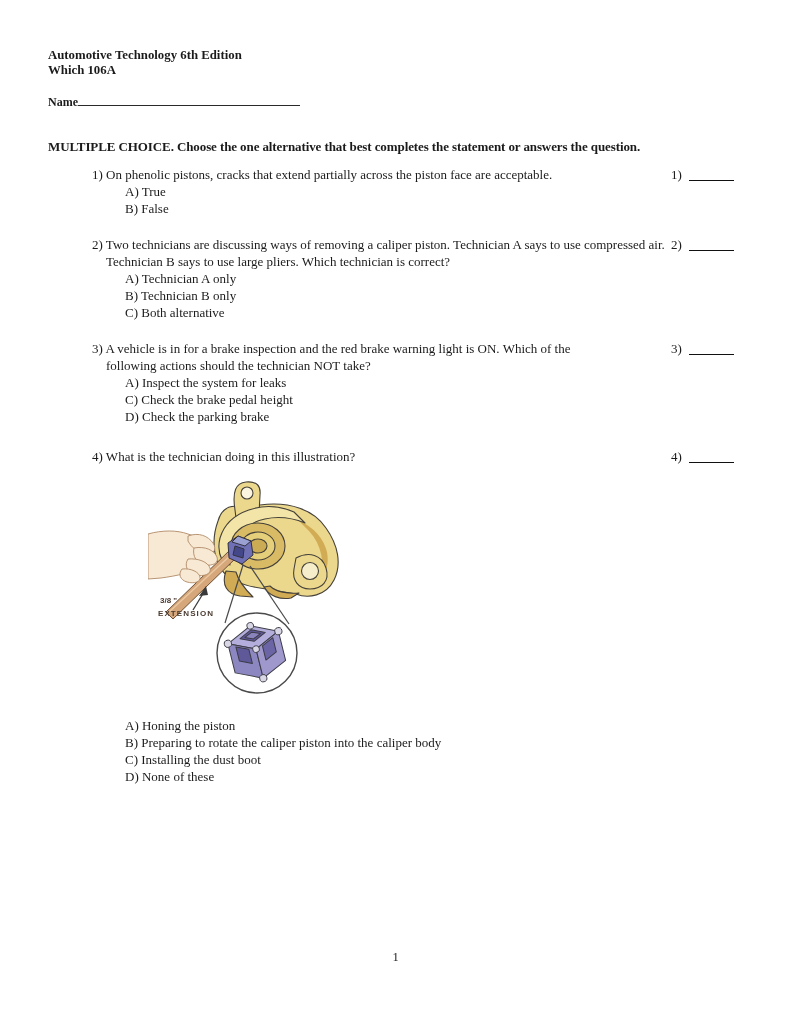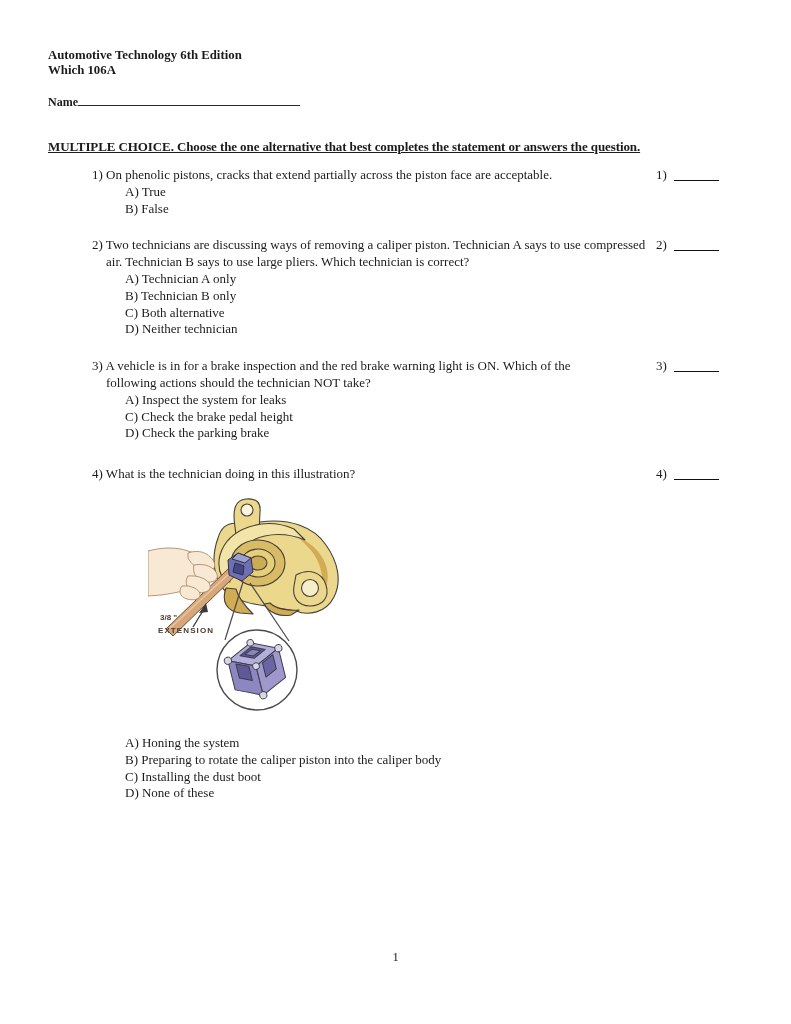--- a/index.html
+++ b/index.html
@@ -2,29 +2,29 @@
 <html><head>
 <meta charset="utf-8">
 <style>
   * { margin:0; padding:0; box-sizing:border-box; }
   html,body { background:#e8e8e8; }
   body { font-family:"Liberation Serif","DejaVu Serif",serif; }
   .page {
     position:relative; width:791px; height:1024px; margin:0 auto;
     background:#ffffff; color:#1b1b1b; font-size:13px; overflow:hidden;
   }
-  .content { padding:48px 66px 0 48px; }
+  .content { padding:48px 51px 0 48px; }
 
   .doc-title { font-weight:bold; line-height:14.5px; font-size:12.8px; }
   .doc-subtitle { font-weight:bold; line-height:14.5px; font-size:12.8px; }
 
   .name-row { margin-top:15px; font-weight:bold; font-size:12px; }
   .name-line { display:inline-block; width:222px; height:14px; border-bottom:1.3px solid #2a2a2a; }
 
-  .mc-heading { margin-top:29px; font-weight:bold; font-size:13px; letter-spacing:-0.1px;text-decoration:underline; }
+  .mc-heading { margin-top:29px; font-weight:bold; font-size:13px; letter-spacing:-0.1px; }
 
   .questions { margin-top:12px; }
   .question { display:flex; align-items:flex-start; margin-bottom:20px; }
   .question.mb-lg { margin-bottom:24px;gap:47px; }
   .q-left { flex:1; padding-left:44px; min-width:0; }
   .q-text { padding-left:14px; text-indent:-14px; line-height:16.8px; }
   .choices { padding-left:33px; }
   .choice { line-height:16.8px; }
   .q-answer { flex:none; width:75px; padding-left:6px; line-height:16.8px; white-space:nowrap; }
   .ans-blank { display:inline-block; width:45px; height:12px; border-bottom:1.9px solid #111; margin-left:7px; vertical-align:-2px; }
@@ -62,21 +62,20 @@
         <div class="q-answer"><span>1)</span><span class="ans-blank"></span></div>
       </div>
 
       <div class="question">
         <div class="q-left">
           <div class="q-text"><span>2)</span> <span>Two technicians are discussing ways of removing a caliper piston. Technician A says to use compressed air. Technician B says to use large pliers. Which technician is correct?</span></div>
           <div class="choices">
             <div class="choice">A) Technician A only</div>
             <div class="choice">B) Technician B only</div>
             <div class="choice">C) Both alternative</div>
-            <div class="choice">D) Neither technician</div>
           </div>
         </div>
         <div class="q-answer"><span>2)</span><span class="ans-blank"></span></div>
       </div>
 
       <div class="question mb-lg">
         <div class="q-left">
           <div class="q-text"><span>3)</span> <span>A vehicle is in for a brake inspection and the red brake warning light is ON. Which of the following actions should the technician NOT take?</span></div>
           <div class="choices">
             <div class="choice">A) Inspect the system for leaks</div>
@@ -162,21 +161,21 @@
                 <text x="10" y="140" font-size="8" font-weight="bold" letter-spacing="1.1">EXTENSION</text>
               </g>
               <g>
                 <line x1="45" y1="134" x2="56" y2="116" stroke="#3a3a3a" stroke-width="1.3"></line>
                 <polygon points="58,110 51,120 60,119" fill="#3a3a3a"></polygon>
               </g>
             </svg>
           </div>
 
           <div class="choices">
-            <div class="choice">A) Honing the system</div>
+            <div class="choice">A) Honing the piston</div>
             <div class="choice">B) Preparing to rotate the caliper piston into the caliper body</div>
             <div class="choice">C) Installing the dust boot</div>
             <div class="choice">D) None of these</div>
           </div>
         </div>
         <div class="q-answer"><span>4)</span><span class="ans-blank"></span></div>
       </div>
 
     </div>
   </div>

